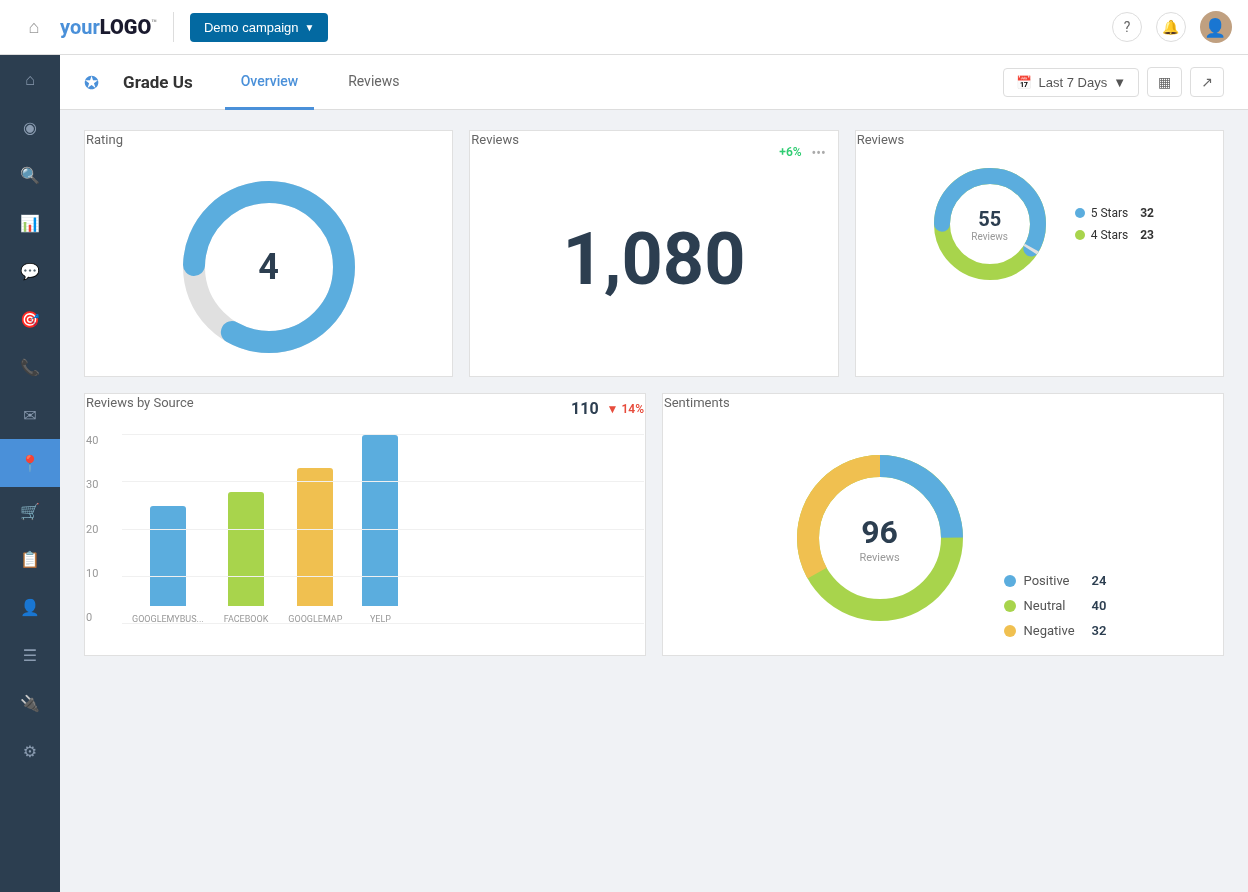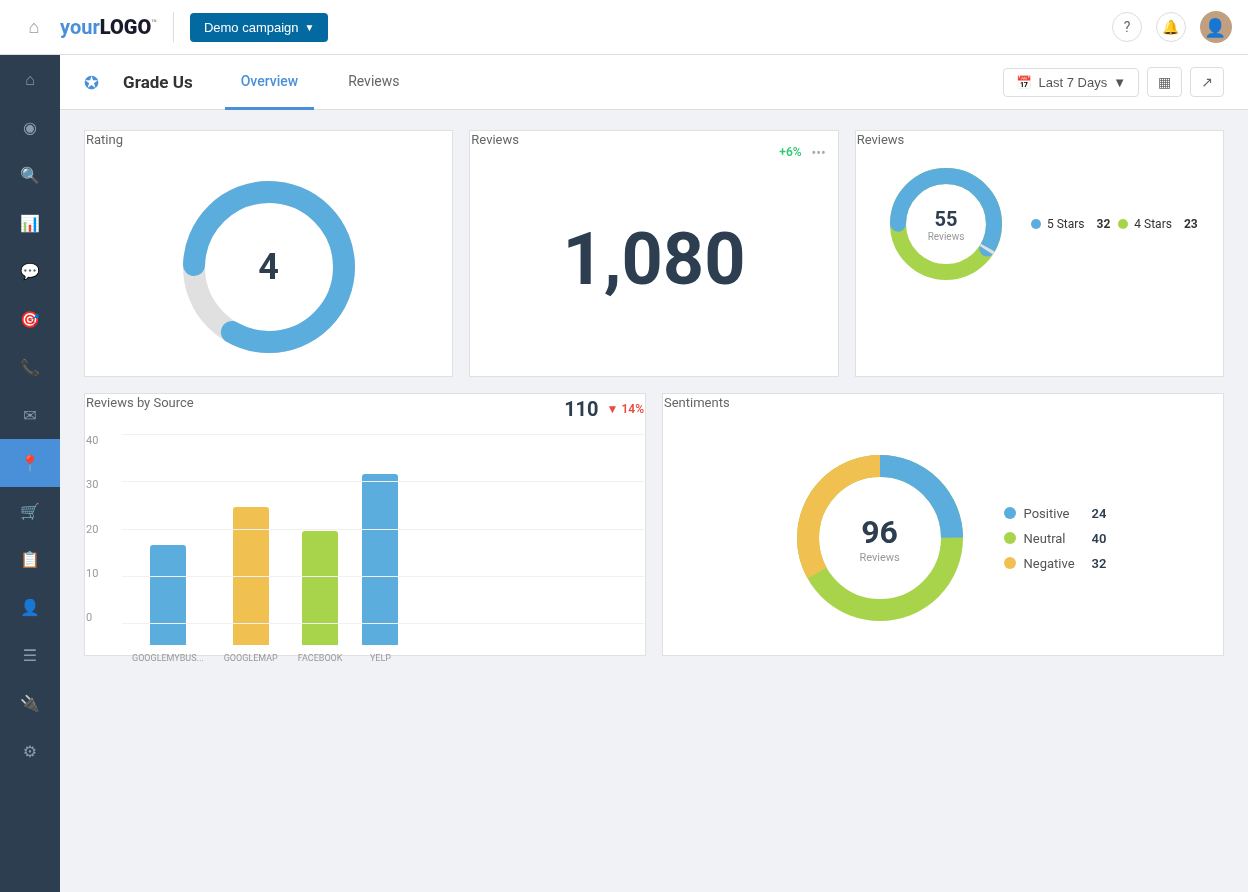--- a/index.html
+++ b/index.html
@@ -85,50 +85,50 @@
     .rating-donut-wrap { display: flex; justify-content: center; align-items: center; padding: 8px 0; }
 
     
     .reviews-center { display: flex; justify-content: center; align-items: center; height: 200px; }
     .reviews-big-num { font-size: 72px; font-weight: 700; color: #2c3e50; }
     .reviews-badge { position: absolute; top: 14px; right: 36px; color: #2ecc71; font-size: 12px; font-weight: 600; }
     .reviews-dots { position: absolute; top: 14px; right: 12px; color: #aaa; font-size: 14px; cursor: pointer; }
 
     
     .reviews-donut-wrap { display: flex; align-items: center; gap: 20px; justify-content: center; }
-    .legend { display: flex; flex-direction: row; gap: 8px; }
+    .legend { display: flex; flex-direction: column; gap: 8px; }
     .legend-item { display: flex; align-items: center; gap: 6px; font-size: 12px; }
     .legend-dot { width: 10px; height: 10px; border-radius: 50%; flex-shrink: 0; }
 
     
     .donut-container { position: relative; display: inline-flex; align-items: center; justify-content: center; }
     .donut-center { position: absolute; text-align: center; pointer-events: none; }
     .donut-center .num { font-size: 36px; font-weight: 700; color: #2c3e50; }
     .donut-center .label { font-size: 11px; color: #999; }
     .donut-center-sm .num { font-size: 22px; font-weight: 700; color: #2c3e50; }
     .donut-center-sm .label { font-size: 10px; color: #999; }
     .bar-chart-header { display: flex; align-items: center; justify-content: space-between; margin-bottom: 12px; }
-    .bar-count { font-size: 20px; font-weight: 700; color: #2c3e50; }
+    .bar-count { font-size: 16px; font-weight: 700; color: #2c3e50; }
     .bar-change { font-size: 12px; color: #e74c3c; font-weight: 600; }
 
     .chart-area { display: flex; align-items: flex-end; gap: 0; position: relative; height: 220px; padding-left: 36px; }
     .y-axis { position: absolute; left: 0; top: 0; bottom: 30px; display: flex; flex-direction: column; justify-content: space-between; }
     .y-label { font-size: 11px; color: #999; }
     .bar-col { display: flex; flex-direction: column; align-items: center; gap: 4px; }
     .bar { border-radius: 3px 3px 0 0; width: 36px; }
     .bar-label { font-size: 9px; color: #999; text-align: center; margin-top: 4px; }
     .grid-lines {
       position: absolute; left: 0; right: 0; top: 0; bottom: 30px;
       display: flex; flex-direction: column; justify-content: space-between;
       pointer-events: none;
     }
     .grid-line { border-top: 1px solid #f0f0f0; width: 100%; }
 
     
-    .sentiments-wrap { display: flex; align-items: center; gap: 24px; justify-content: center; padding: 16px 0; }
+    .sentiments-wrap { display: flex; align-items: flex-end; gap: 24px; justify-content: center; padding: 16px 0; }
     .sentiments-legend { display: flex; flex-direction: column; gap: 10px; }
     .sent-legend-item { display: flex; align-items: center; gap: 8px; font-size: 13px; }
     .sent-dot { width: 12px; height: 12px; border-radius: 50%; flex-shrink: 0; }
     .sent-label { color: #555; min-width: 60px; }
     .sent-val { font-weight: 600; color: #2c3e50; }
   </style>
 </head>
 <body>
 
 <div class="top-nav">
@@ -307,35 +307,35 @@
             <span class="y-label">0</span>
           </div>
           <div style="flex:1;position:relative;height:100%;padding-bottom:30px;">
             <div class="grid-lines">
               <div class="grid-line"></div>
               <div class="grid-line"></div>
               <div class="grid-line"></div>
               <div class="grid-line"></div>
               <div class="grid-line"></div>
             </div>
-            <div style="display:flex;align-items:flex-end;height:100%;gap:20px;padding:0 10px;margin-top:39px;">
+            <div style="display:flex;align-items:flex-end;height:100%;gap:20px;padding:0 10px;">
 
               <div class="bar-col">
                 <div class="bar" style="height:calc(21/40 * 190px);background:#5badde;"></div>
                 <span class="bar-label">GOOGLEMYBUS...</span>
               </div>
 
               <div class="bar-col">
+                <div class="bar" style="height:calc(24/40 * 190px);background:#a8d44c;"></div>
+                <span class="bar-label">FACEBOOK</span>
+              </div>
+
+              <div class="bar-col">
                 <div class="bar" style="height:calc(29/40 * 190px);background:#f0c050;"></div>
                 <span class="bar-label">GOOGLEMAP</span>
-              </div>
-
-              <div class="bar-col">
-                <div class="bar" style="height:calc(24/40 * 190px);background:#a8d44c;"></div>
-                <span class="bar-label">FACEBOOK</span>
               </div>
 
               <div class="bar-col">
                 <div class="bar" style="height:calc(36/40 * 190px);background:#5badde;"></div>
                 <span class="bar-label">YELP</span>
               </div>
             </div>
           </div>
         </div>
       </div>

